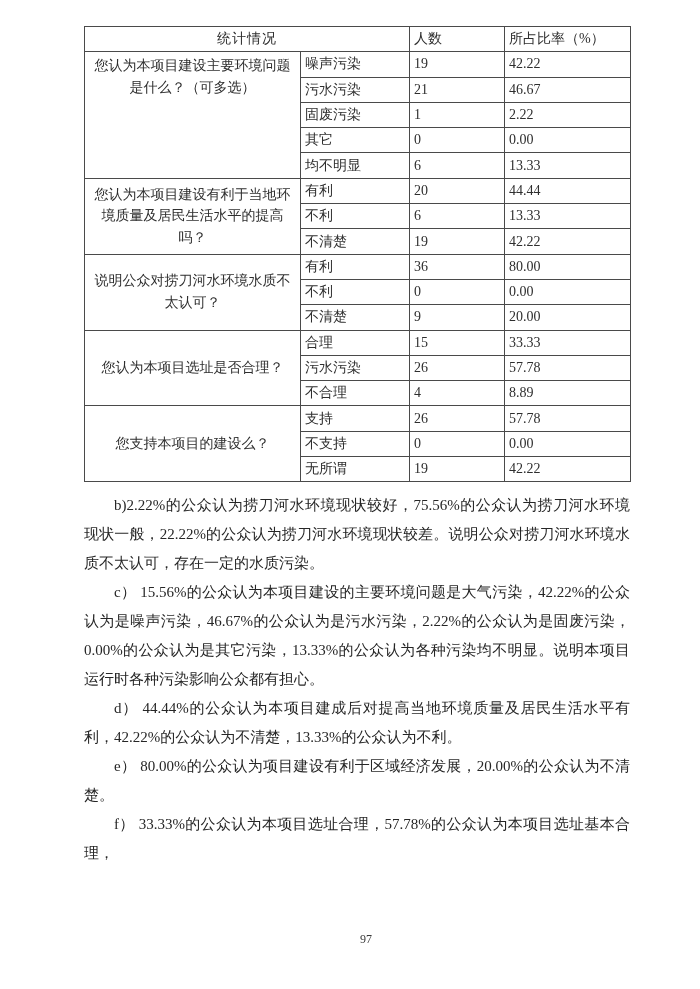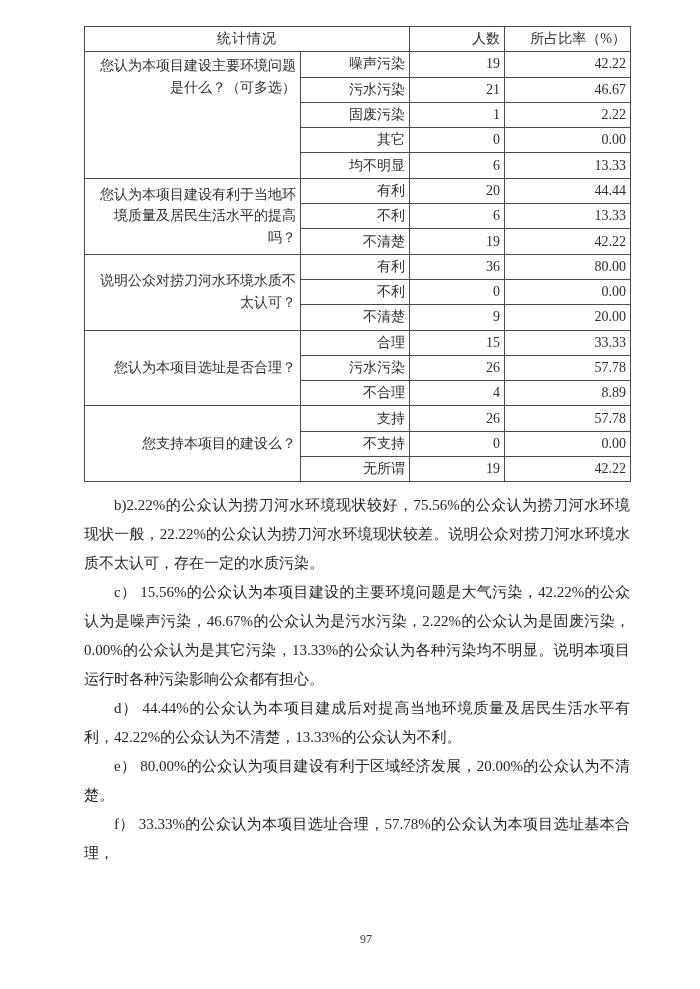--- a/index.html
+++ b/index.html
@@ -40,24 +40,24 @@
     font-weight: normal;
     padding: 1px 4px;
     height: 22.3px;
     overflow: hidden;
   }
   th.stat-h {
     text-align: center;
     letter-spacing: 1px;
   }
   th.num-h, td.c {
-    text-align: right;
+    text-align: left;
   }
   td.q {
-    text-align: right;
+    text-align: center;
     vertical-align: middle;
     padding-left: 7px;
     padding-right: 6px;
     line-height: 1.55;
   }
   td.q.top {
     vertical-align: top;
     padding-top: 3px;
   }
   .analysis {

